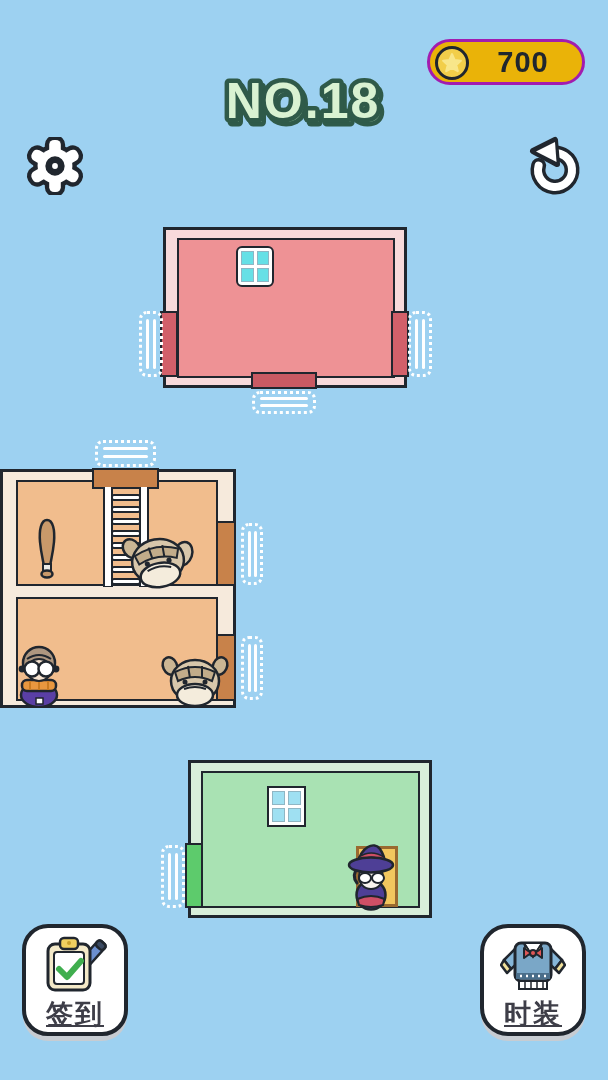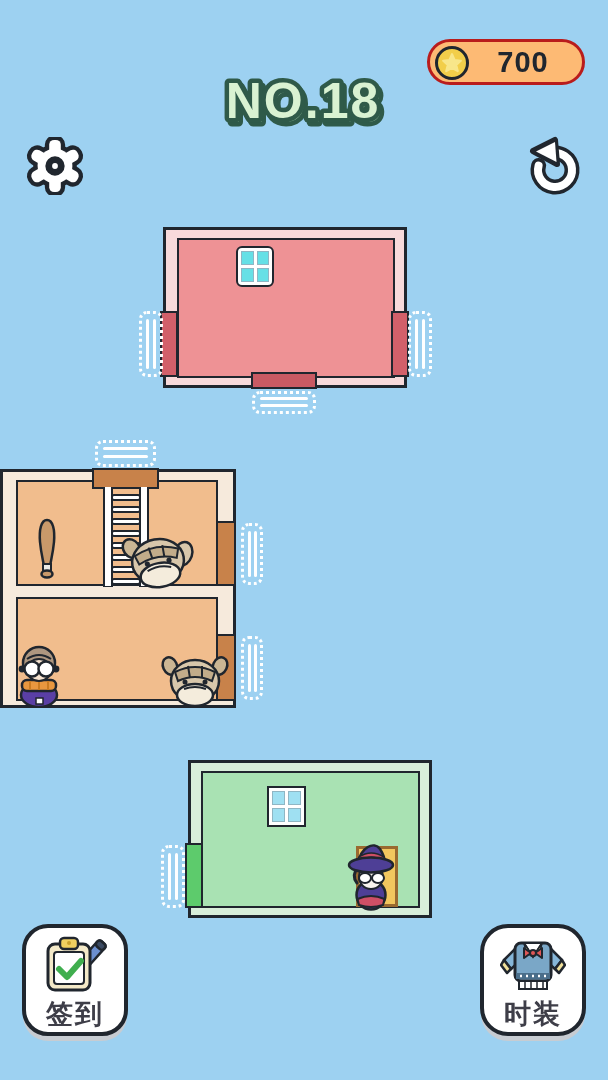--- a/index.html
+++ b/index.html
@@ -1,42 +1,42 @@
 <!DOCTYPE html>
 <html><head>
 <meta charset="utf-8">
 <style>
   html,body{margin:0;padding:0;background:#6b7b8c;}
   *{box-sizing:border-box;font-family:"Liberation Sans",sans-serif;}
   #canvas{position:relative;width:608px;height:1080px;background:#9dd1f1;overflow:hidden;margin:0 auto;}
   .abs{position:absolute;}
 
   
-  .coin-pill{left:427px;top:39px;width:158px;height:46px;background:#fdba74;border:3px solid #b91c1c;border-radius:24px;display:flex;align-items:center;}
+  .coin-pill{left:427px;top:39px;width:158px;height:46px;background:#eab308;border:3px solid #a21caf;border-radius:24px;display:flex;align-items:center;}
   .coin-circle{position:absolute;left:5px;top:4px;width:34px;height:34px;border-radius:50%;background:#f2ce4a;border:3px solid #20262e;display:flex;align-items:center;justify-content:center;}
   .coin-value{position:absolute;left:48px;right:14px;text-align:center;font-size:29px;font-weight:bold;color:#20262e;letter-spacing:1px;}
   .icon-btn{cursor:pointer;}
 
   
   .room{border:3px solid #20262e;}
   .room-inner{border:2px solid #20262e;}
   .door{border:2px solid #20262e;}
 
   
   .dash{border:3px dotted #ffffff;border-radius:8px;}
   .dash .vl{position:absolute;top:5px;bottom:5px;width:3px;background:#fff;border-radius:2px;}
   .dash .hl{position:absolute;left:5px;right:5px;height:3px;background:#fff;border-radius:2px;}
 
   
   .window{display:grid;grid-template-columns:1fr 1fr;grid-template-rows:1fr 1fr;gap:3px;padding:3px;background:#fff;border:2px solid #20262e;}
   .window .pane{border:1px solid #8fb6c4;}
 
   
   .big-btn{width:106px;height:112px;background:#fff;border:4px solid #20262e;border-radius:26px;box-shadow:0 6px 0 -1px #c7ccd2;display:flex;flex-direction:column;align-items:center;justify-content:flex-start;cursor:pointer;}
-  .big-btn .lbl{font-size:27px;font-weight:bold;color:#3e3e48;margin-top:-2px;letter-spacing:2px;}
+  .big-btn .lbl{font-size:27px;font-weight:bold;color:#3e3e48;margin-top:-2px;letter-spacing:2px;text-decoration:underline;}
 </style>
 </head>
 <body>
 
 <div id="canvas">
 
   <div class="abs coin-pill">
     <div class="coin-circle">
       <svg width="22" height="22" viewBox="0 0 20 20">
         <path d="M10 2 L12.4 7.4 18 8 13.8 11.8 15.2 17.4 10 14.4 4.8 17.4 6.2 11.8 2 8 7.6 7.4 Z" fill="#f8e68a" stroke="#f8e68a" stroke-width="2" stroke-linejoin="round"></path>

